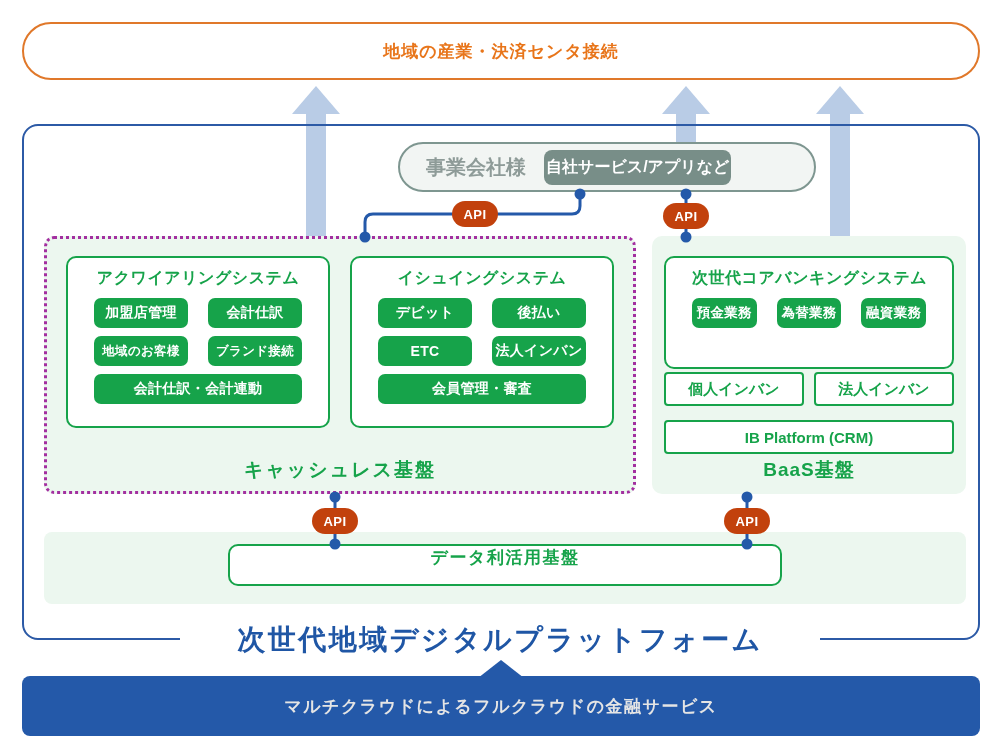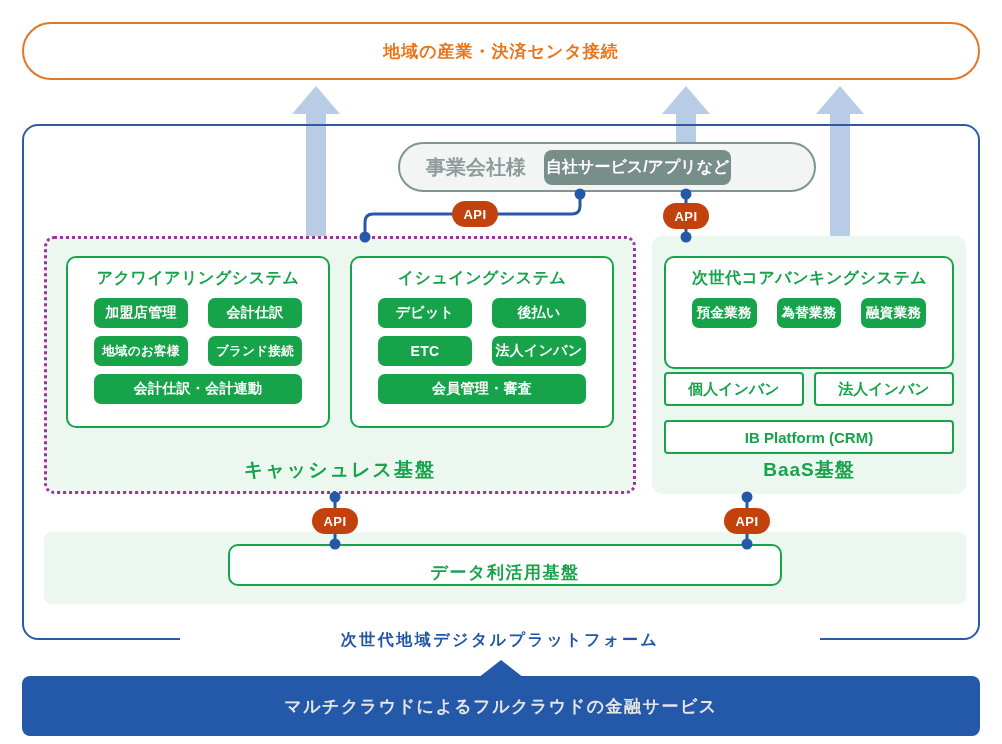--- a/index.html
+++ b/index.html
@@ -170,35 +170,35 @@
     left:44px; top:532px; width:922px; height:72px;
     background:#ecf7ef;
     border-radius:8px;
     z-index:4;
   }
   #data-card{
     left:228px; top:544px; width:554px; height:42px;
     border:2px solid #16a34a;
     border-radius:10px;
     background:#ffffff;
-    display:flex;align-items:flex-end;justify-content:center;
+    display:flex;align-items:flex-start;justify-content:center;
     z-index:5;
   }
   #data-card span{color:#16a34a;font-size:17px;font-weight:bold;letter-spacing:1.5px;}
 
   
   #platform-title{
     left:180px; top:622px; width:640px; height:36px;
     display:flex;align-items:center;justify-content:center;
     background:#ffffff;
     z-index:7;
   }
   #platform-title span{
     color:#1f56a5;
-    font-size:16px;
+    font-size:28px;
     font-weight:bold;
     letter-spacing:2.5px;
     white-space:nowrap;
   }
 
   
   #cloud-banner{
     left:22px; top:676px; width:958px; height:60px;
     background:#2459a9;
     border-radius:8px;

